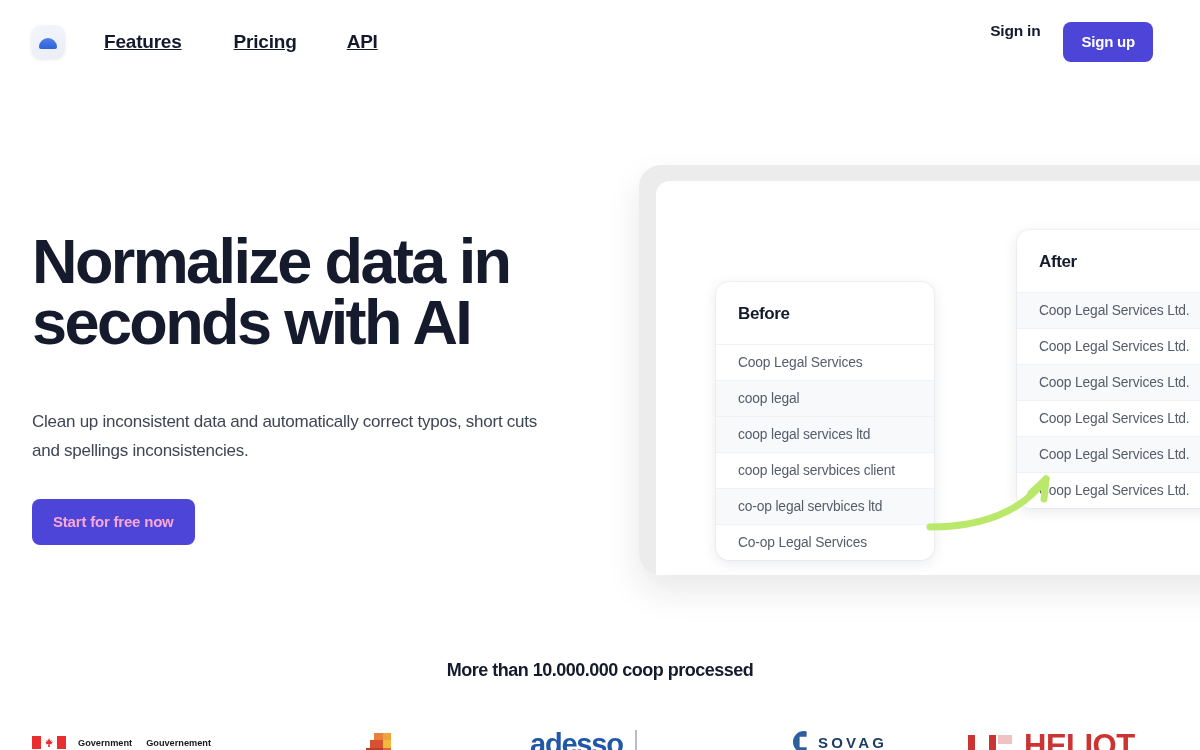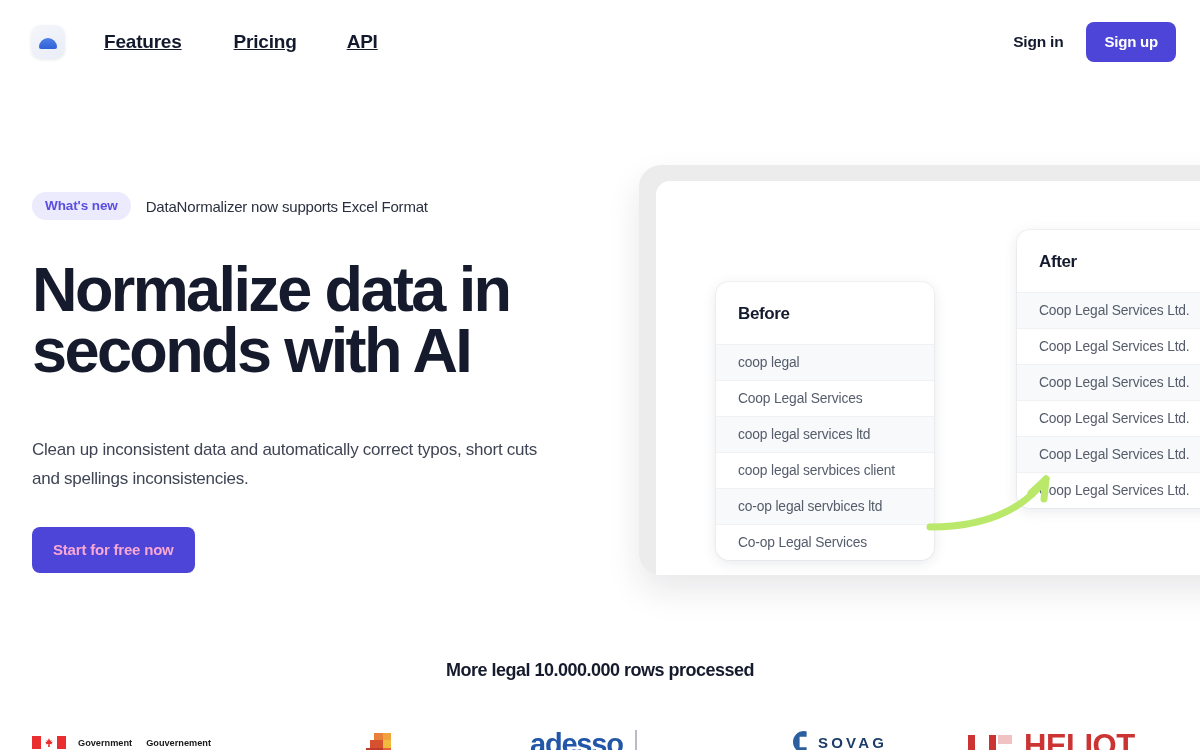--- a/index.html
+++ b/index.html
@@ -30,21 +30,21 @@
     border-radius: 9px 9px 2px 2px;
   }
   .nav-links { display: flex; align-items: center; margin-left: 39px; }
   .nav-link {
     font-size: 19px; font-weight: 700; color: #141a2e;
     letter-spacing: -0.2px; cursor: pointer; white-space: nowrap; text-decoration: underline;
   }
   .nav-link + .nav-link { margin-left: 50px; }
   .nav-link:nth-child(2){ margin-left: 52px; }
   .nav-right {
-    margin-left: auto; display: flex; align-items: center; margin-right: 24px;
+    margin-left: auto; display: flex; margin-right: 47px;
   }
   .signin {
     font-size: 15.5px; font-weight: 700; color: #141a2e;
     letter-spacing: -0.2px; cursor: pointer; margin-right: 23px;
   }
   .signup {
     background: #4d44d8; color: #fff; font-size: 15px; font-weight: 700;
     letter-spacing: -0.2px; border: none; border-radius: 8px;
     padding: 11px 18px 12px; cursor: pointer;
     font-family: "Liberation Sans", sans-serif;
@@ -189,39 +189,35 @@
         <span class="nav-link">API</span>
       </div>
     </div>
     <div class="nav-right">
       <span class="signin">Sign in</span>
       <button class="signup">Sign up</button>
     </div>
   </div>
 
   <div class="hero-left">
-    <div class="whatsnew-row">
-      <span class="badge">What's new</span>
-      <span class="badge-text">DataNormalizer now supports Excel Format</span>
-    </div>
 
     <h1 class="headline">Normalize data in seconds with AI</h1>
 
     <p class="subtext">Clean up inconsistent data and automatically correct typos, short cuts and spellings inconsistencies.</p>
 
     <button class="cta">Start for free now</button>
   </div>
 
   <div class="panel-outer">
     <div class="panel-inner">
 
       <div class="card card-before">
         <div class="card-title">Before</div>
+        <div class="card-row">Coop Legal Services</div>
         <div class="card-row alt">coop legal</div>
-        <div class="card-row">Coop Legal Services</div>
         <div class="card-row alt">coop legal services ltd</div>
         <div class="card-row">coop legal servbices client</div>
         <div class="card-row alt">co-op legal servbices ltd</div>
         <div class="card-row">Co-op Legal Services</div>
       </div>
 
       <div class="card card-after">
         <div class="card-title">After</div>
         <div class="card-row alt">Coop Legal Services Ltd.</div>
         <div class="card-row">Coop Legal Services Ltd.</div>
@@ -232,21 +228,21 @@
       </div>
 
       <svg class="arrow-svg" viewBox="0 0 140 70">
         <path d="M2 56 C 40 56, 88 48, 118 8" stroke="#b9e86a" stroke-width="7" fill="none" stroke-linecap="round"></path>
         <path d="M118 8 L 103 22 M118 8 L 116 28" stroke="#b9e86a" stroke-width="7" fill="none" stroke-linecap="round" stroke-linejoin="round"></path>
       </svg>
 
     </div>
   </div>
 
-  <div class="proof-title">More legal 10.000.000 rows processed</div>
+  <div class="proof-title">More than 10.000.000 coop processed</div>
 
   <div class="logo-strip">
 
     <div class="logo-item goc">
       <div class="goc-flag">
         <div class="goc-bar"></div>
         <div class="goc-leaf"></div>
         <div class="goc-bar"></div>
       </div>
       <span class="goc-text">Government</span>

